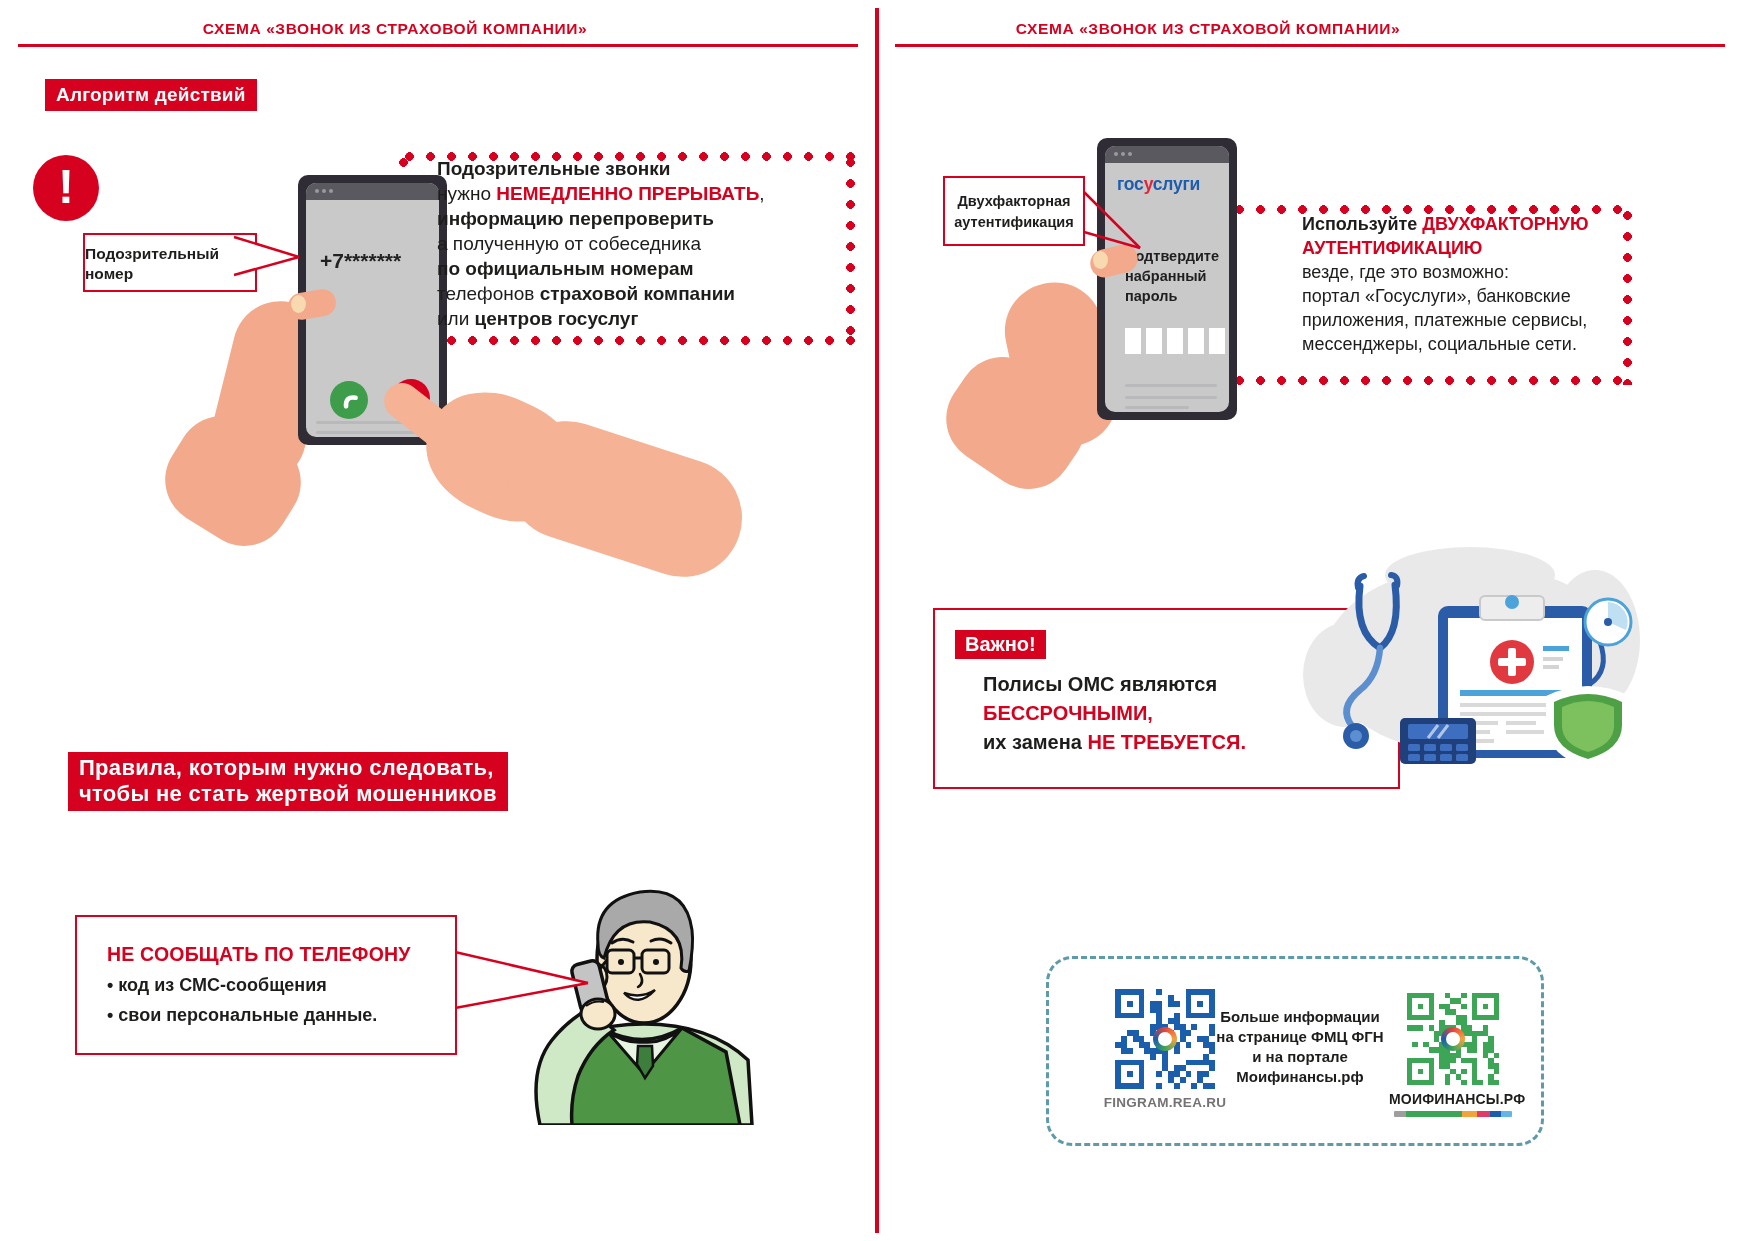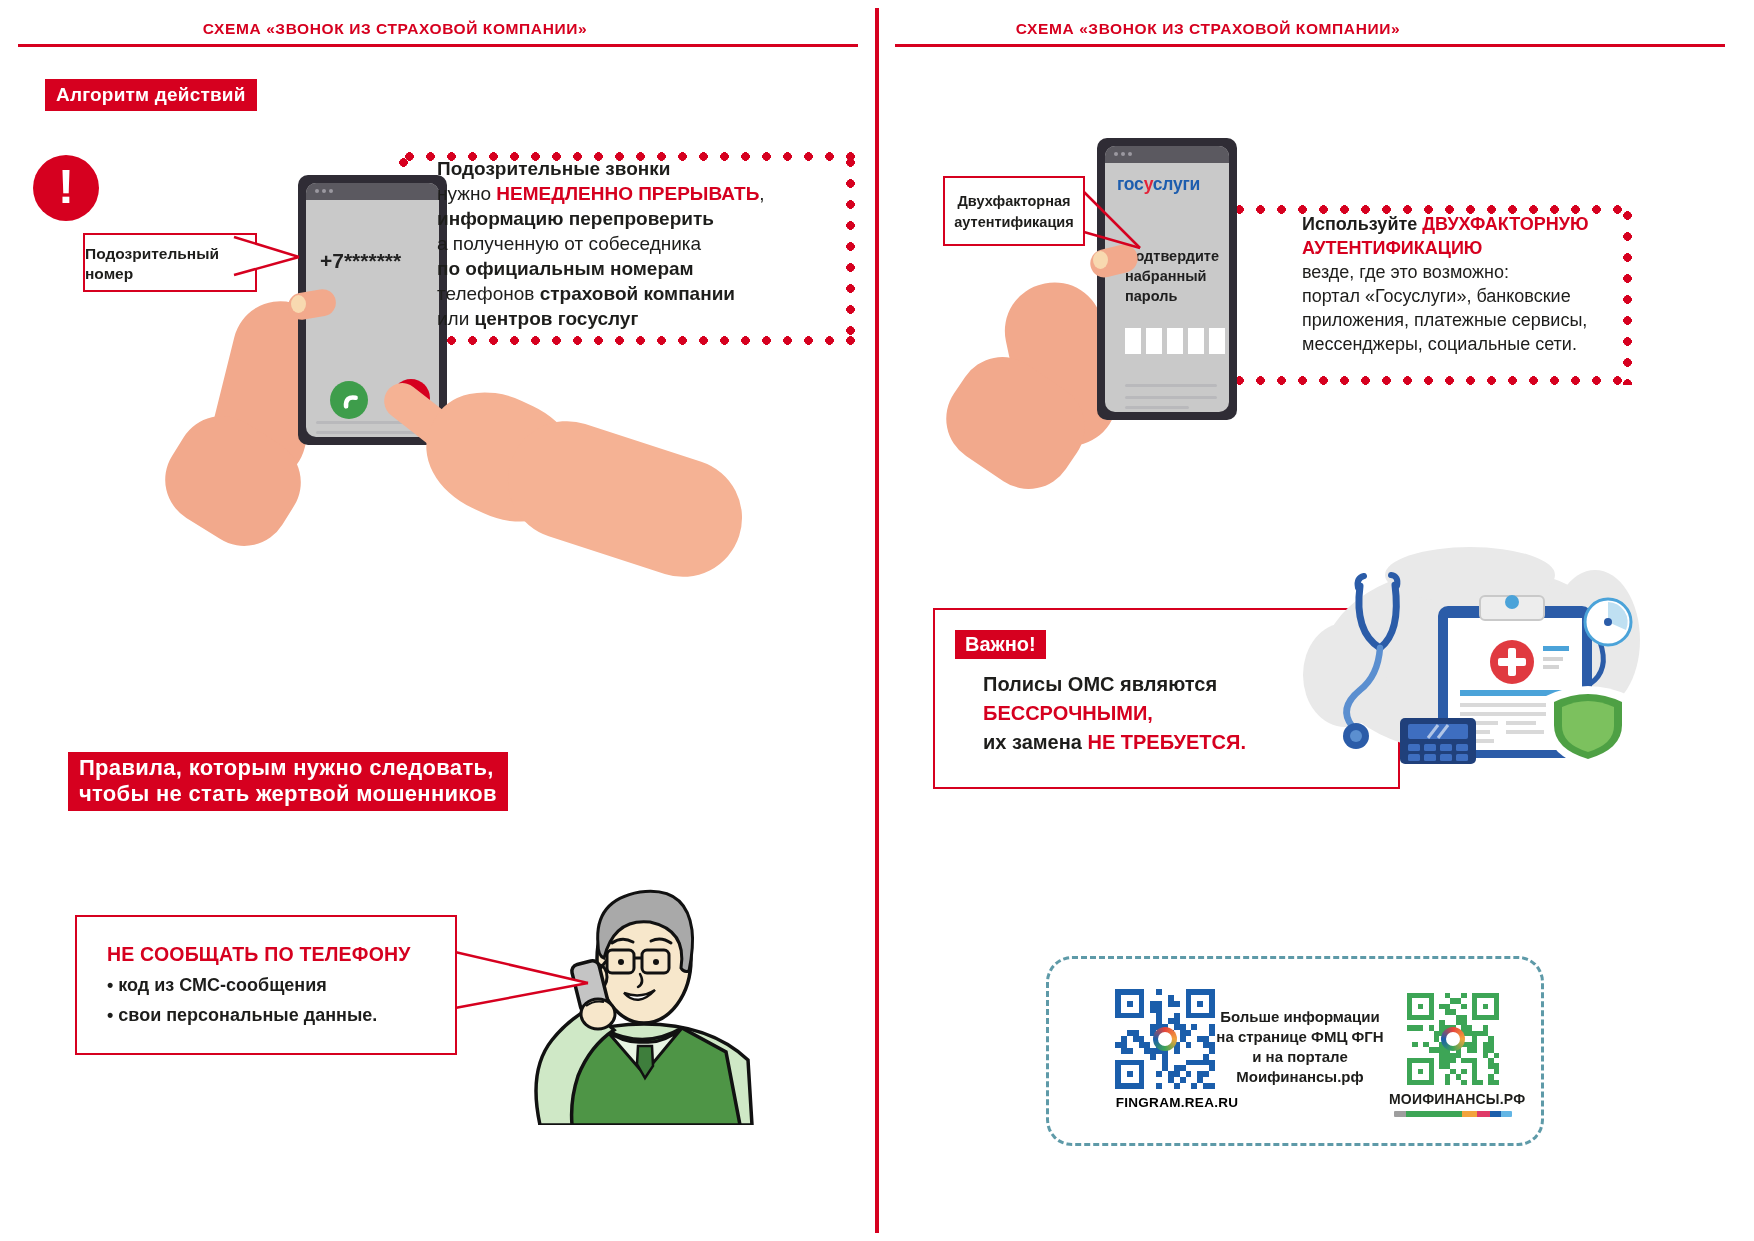--- a/index.html
+++ b/index.html
@@ -381,21 +381,21 @@
           <rect x="1" y="1" width="3" height="3" fill="#fff"></rect>
           <rect x="2" y="2" width="1" height="1" fill="#1B5EAB"></rect>
           <rect x="12" y="0" width="5" height="5" fill="#1B5EAB"></rect>
           <rect x="13" y="1" width="3" height="3" fill="#fff"></rect>
           <rect x="14" y="2" width="1" height="1" fill="#1B5EAB"></rect>
           <rect x="0" y="12" width="5" height="5" fill="#1B5EAB"></rect>
           <rect x="1" y="13" width="3" height="3" fill="#fff"></rect>
           <rect x="2" y="14" width="1" height="1" fill="#1B5EAB"></rect>
         </svg></div>
     <div class="qrlogo" style="left:116px;top:80px;"></div>
-    <div class="abs" style="left:48px;top:136px;width:160px;text-align:center;color:#000000;font-weight:bold;font-size:13.5px;letter-spacing:.3px;">FINGRAM.REA.RU</div>
+    <div class="abs" style="left:36px;top:136px;width:160px;text-align:center;color:#737373;font-weight:bold;font-size:13.5px;letter-spacing:.3px;">FINGRAM.REA.RU</div>
 
     <div class="abs b" style="left:156px;top:48px;width:190px;text-align:center;font-size:15px;line-height:20px;">
       <div>Больше информации</div>
       <div>на странице ФМЦ ФГН</div>
       <div>и на портале</div>
       <div>Моифинансы.рф</div>
     </div>
 
     <div class="qrwrap" style="left:358px;top:34px;width:92px;height:92px;"><svg width="100%" height="100%" viewBox="0 0 17 17" shape-rendering="crispEdges">
           <rect x="7" y="0" width="1" height="1" fill="#3DA556"></rect>

